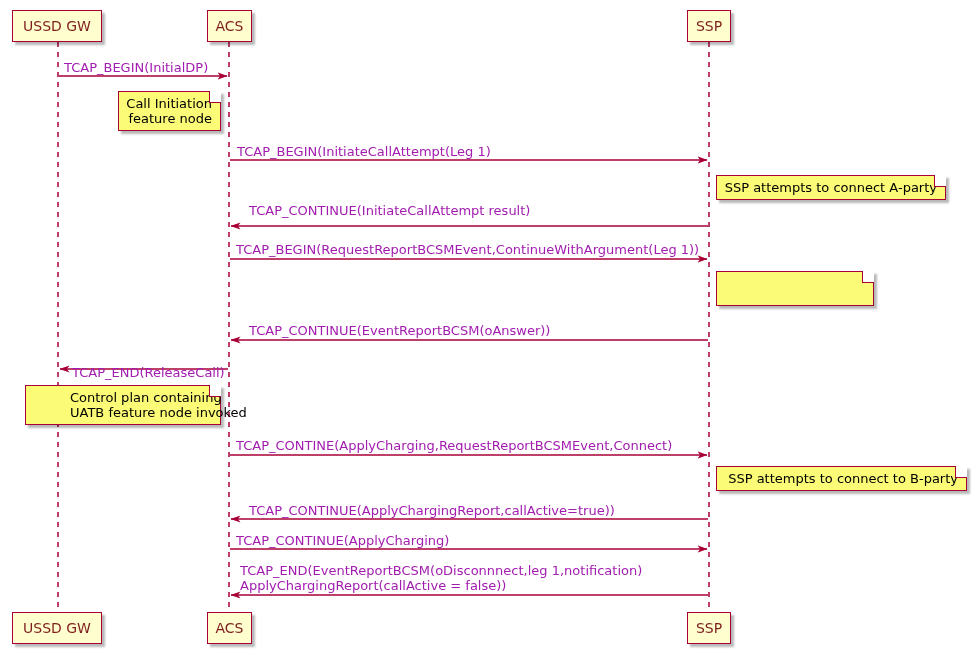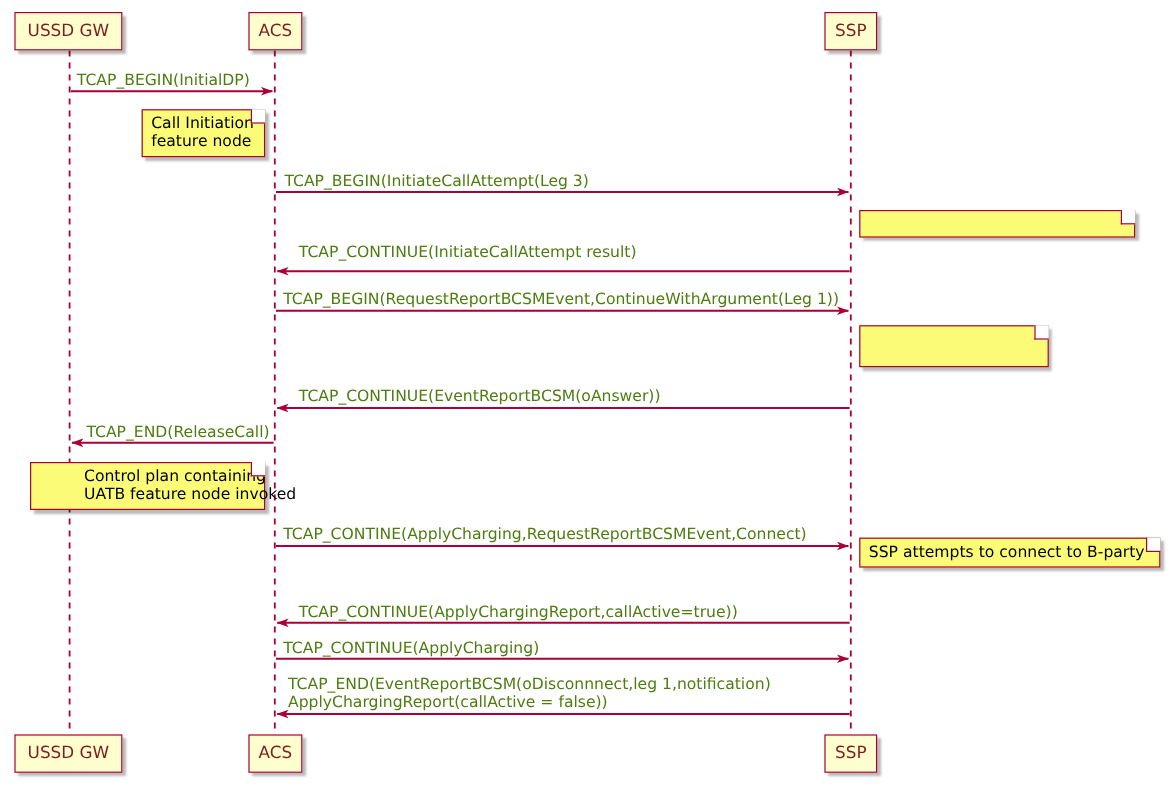--- a/index.html
+++ b/index.html
@@ -42,36 +42,37 @@
     position: absolute;
     box-sizing: border-box;
     background: #FBFB77;
     border: 1.5px solid #A80036;
     box-shadow: 3px 3px 2px rgba(0,0,0,0.28);
     font-size: 13px;
     color: #000000;
     padding: 4px 8px 4px 7px;
     line-height: 15px;
     white-space: pre;
+    text-align: right;
   }
   .note-fold {
     position: absolute;
     right: -1px;
     top: -1px;
     width: 12px;
     height: 12px;
     background: #ffffff;
     border-left: 1.5px solid #A80036;
     border-bottom: 1.5px solid #A80036;
     box-sizing: border-box;
   }
   .msg-label {
     position: absolute;
     font-size: 13px;
-    color: #4d7c0f;
+    color: #a21caf;
     line-height: 15px;
     white-space: pre;
   }
 </style>
 </head>
 <body>
 
 <div id="diagram">
 
   <svg id="svg-layer" viewBox="0 0 979 655" xmlns="http://www.w3.org/2000/svg">
@@ -120,33 +121,33 @@
       <div class="participant-box" style="left: 207px; top: 612px; width: 45px; height: 32px;">
         <span>ACS</span>
       </div>
       <div class="participant-box" style="left: 687px; top: 612px; width: 44px; height: 32px;">
         <span>SSP</span>
       </div>
     </div>
   <div id="notes-layer">
       <div class="note-box" style="left: 118px; top: 91px; width: 103px; min-height: 35px;"><div class="note-fold"></div><div>Call Initiation
 feature node</div></div>
-      <div class="note-box" style="left: 716px; top: 175px; width: 230px; min-height: 23px;"><div class="note-fold"></div></div>
+      <div class="note-box" style="left: 716px; top: 175px; width: 230px; min-height: 23px;"><div class="note-fold"></div><div>SSP attempts to connect A-party</div></div>
       <div class="note-box" style="left: 716px; top: 271px; width: 158px; min-height: 35px;"><div class="note-fold"></div></div>
       <div class="note-box" style="left: 25px; top: 385px; width: 196px; min-height: 35px; padding-left: 44px;"><div class="note-fold"></div><div>Control plan containing
 UATB feature node invoked</div></div>
-      <div class="note-box" style="left: 716px; top: 448px; width: 251px; min-height: 23px;"><div class="note-fold"></div><div>SSP attempts to connect to B-party</div></div>
+      <div class="note-box" style="left: 716px; top: 466px; width: 251px; min-height: 23px;"><div class="note-fold"></div><div>SSP attempts to connect to B-party</div></div>
     </div>
   <div id="labels-layer">
       <div class="msg-label" style="left: 64px; top: 60px;">TCAP_BEGIN(InitialDP)</div>
-      <div class="msg-label" style="left: 237px; top: 144px;">TCAP_BEGIN(InitiateCallAttempt(Leg 3)</div>
+      <div class="msg-label" style="left: 237px; top: 144px;">TCAP_BEGIN(InitiateCallAttempt(Leg 1)</div>
       <div class="msg-label" style="left: 249px; top: 203px;">TCAP_CONTINUE(InitiateCallAttempt result)</div>
       <div class="msg-label" style="left: 236px; top: 242px;">TCAP_BEGIN(RequestReportBCSMEvent,ContinueWithArgument(Leg 1))</div>
       <div class="msg-label" style="left: 249px; top: 323px;">TCAP_CONTINUE(EventReportBCSM(oAnswer))</div>
-      <div class="msg-label" style="left: 72px; top: 353px;">TCAP_END(ReleaseCall)</div>
+      <div class="msg-label" style="left: 72px; top: 365px;">TCAP_END(ReleaseCall)</div>
       <div class="msg-label" style="left: 236px; top: 438px;">TCAP_CONTINE(ApplyCharging,RequestReportBCSMEvent,Connect)</div>
       <div class="msg-label" style="left: 249px; top: 503px;">TCAP_CONTINUE(ApplyChargingReport,callActive=true))</div>
       <div class="msg-label" style="left: 236px; top: 533px;">TCAP_CONTINUE(ApplyCharging)</div>
       <div class="msg-label" style="left: 240px; top: 563px;">TCAP_END(EventReportBCSM(oDisconnnect,leg 1,notification)
 ApplyChargingReport(callActive = false))</div>
     </div>
 
 </div>
 
 </body></html>

